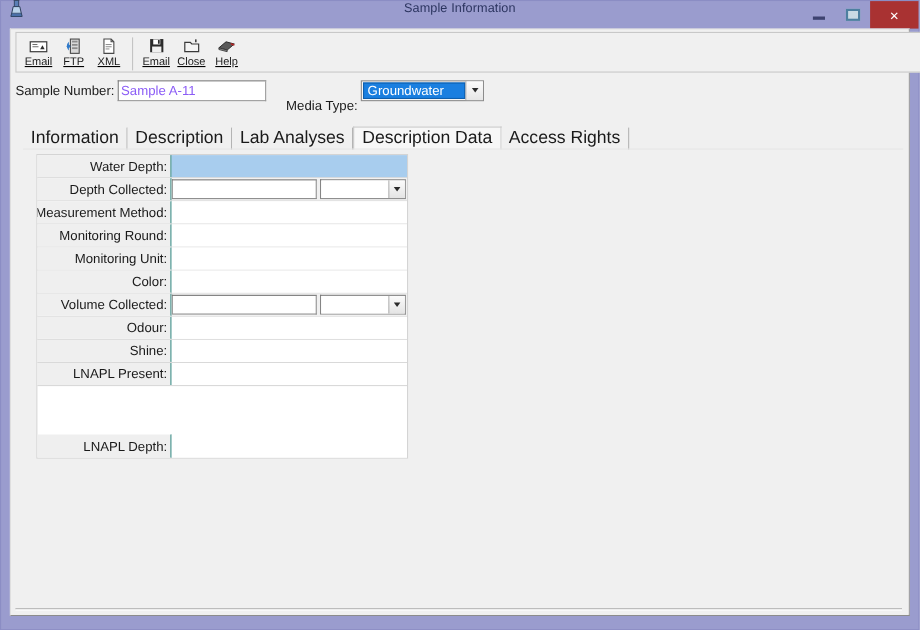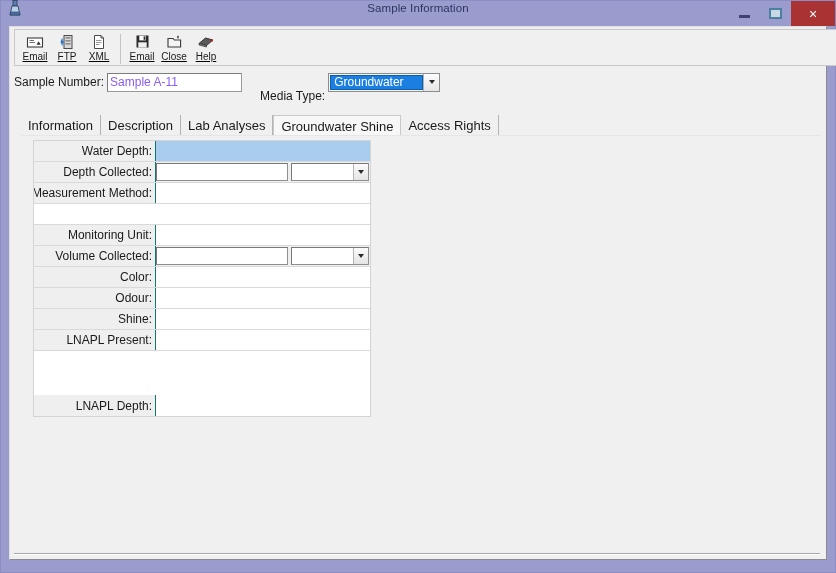--- a/index.html
+++ b/index.html
@@ -222,22 +222,22 @@
     border-top: 4px solid #2b2b2b;
     display: block;
   }
 
   
   #tabstrip {
     position: absolute;
     left: 11px; top: 88px;
     height: 21px;
     display: flex;
-    align-items: flex-start;
-    font-size: 13px;
+    align-items: center;
+    font-size: 16px;
   }
   .tab {
     height: 20px;
     display: flex;
     align-items: center;
     padding: 0 7px;
     color: #1a1a1a;
     background: #f0f0f0;
     border-right: 1px solid #b4b4b4;
     box-sizing: border-box;
@@ -476,21 +476,21 @@
           <div class="combo-arrow-btn">
             <span class="arrow-dn"></span>
           </div>
         </div>
       </div>
 
       <div id="tabstrip">
         <div class="tab">Information</div>
         <div class="tab">Description</div>
         <div class="tab">Lab Analyses</div>
-        <div class="tab selected">Groundwater Shine</div>
+        <div class="tab selected">Description Data</div>
         <div class="tab">Access Rights</div>
       </div>
       <div id="tab-underline"></div>
 
       <div id="form-grid">
 
         <div class="grid-row">
           <div class="grid-label">Water Depth:</div>
           <div class="grid-value highlighted">
             <input class="cell-input" type="text" style="background: transparent;" value="">
@@ -513,27 +513,35 @@
         </div>
 
         <div class="grid-row">
           <div class="grid-label">Measurement Method:</div>
           <div class="grid-value">
             <input class="cell-input" type="text" value="" style="">
           </div>
         </div>
 
         <div class="grid-row">
+          <div class="grid-label">Monitoring Round:</div>
           <div class="grid-value">
             <input class="cell-input" type="text" value="" style="">
           </div>
         </div>
 
         <div class="grid-row">
           <div class="grid-label">Monitoring Unit:</div>
+          <div class="grid-value">
+            <input class="cell-input" type="text" value="" style="">
+          </div>
+        </div>
+
+        <div class="grid-row">
+          <div class="grid-label">Color:</div>
           <div class="grid-value">
             <input class="cell-input" type="text" value="" style="">
           </div>
         </div>
 
         <div class="grid-row">
           <div class="grid-label">Volume Collected:</div>
           <div class="grid-value has-combo">
             <div class="cell-text-part">
               <input class="cell-input" type="text" value="" style="">
@@ -541,27 +549,20 @@
             <div class="cell-combo-part">
               <div class="cell-combo-field"></div>
               <div class="cell-combo-arrow">
                 <span class="arrow-dn"></span>
               </div>
             </div>
           </div>
         </div>
 
         <div class="grid-row">
-          <div class="grid-label">Color:</div>
-          <div class="grid-value">
-            <input class="cell-input" type="text" value="" style="">
-          </div>
-        </div>
-
-        <div class="grid-row">
           <div class="grid-label">Odour:</div>
           <div class="grid-value">
             <input class="cell-input" type="text" value="" style="">
           </div>
         </div>
 
         <div class="grid-row">
           <div class="grid-label">Shine:</div>
           <div class="grid-value">
             <input class="cell-input" type="text" value="" style="">

